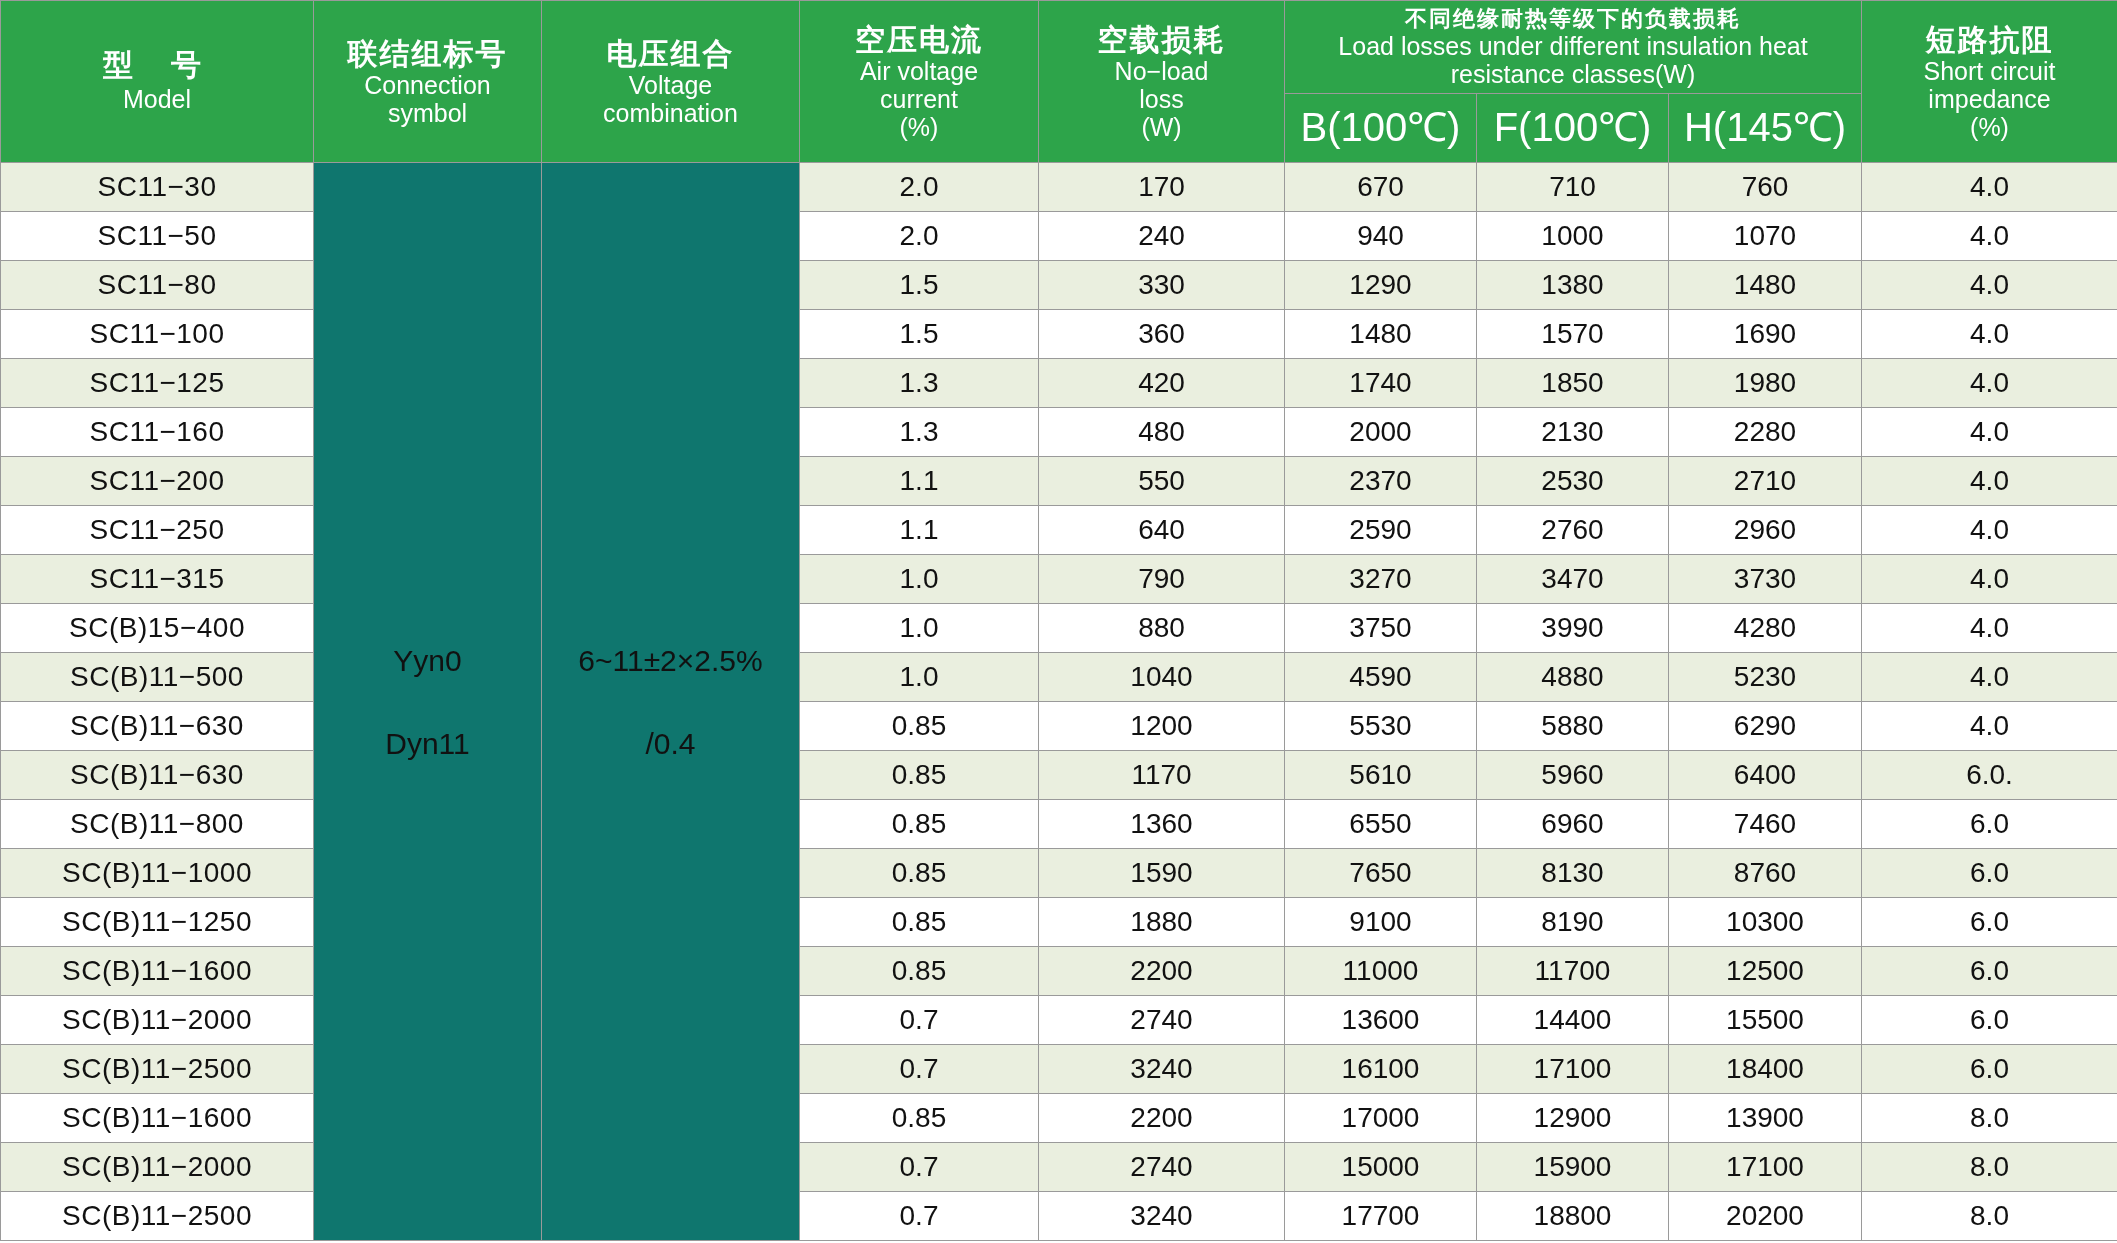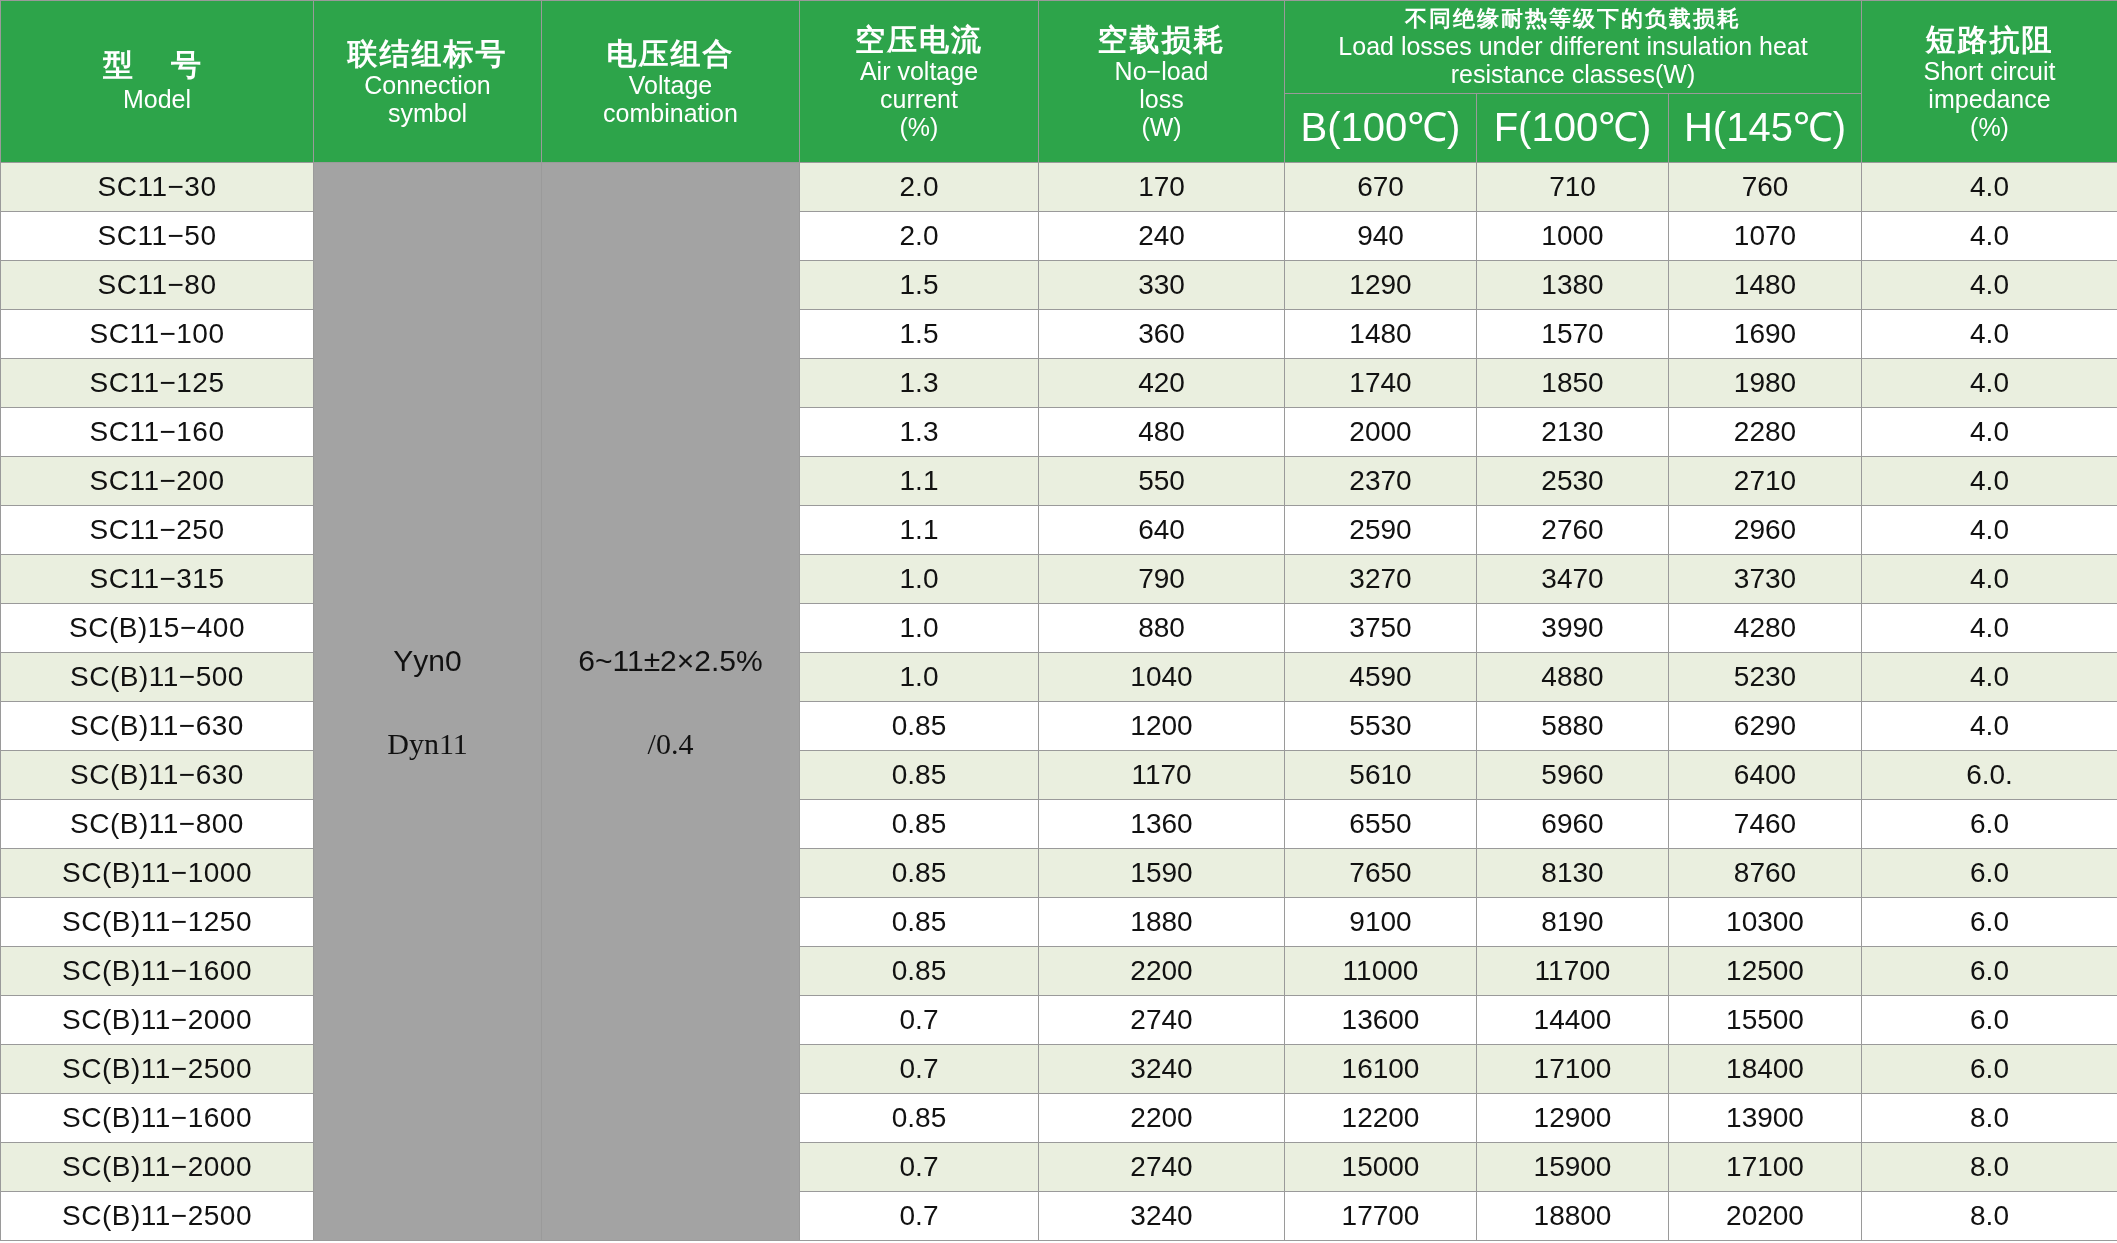--- a/index.html
+++ b/index.html
@@ -71,36 +71,36 @@
   tbody td {
     height: 48px;
     font-size: 28px;
     color: #111111;
     border-color: #9a9a9a;
   }
   tbody tr.alt td {
     background: #eaefdf;
   }
   tbody tr td.merged {
-    background: #a3a3a3;
+    background: #0f766e;
     font-size: 30px;
     line-height: 1.9;
   }
   td.model {
     letter-spacing: 0.5px;
   }
   .merged-inner {
     display: flex;
     flex-direction: column;
     justify-content: center;
     align-items: center;
     height: 100%;
   }
   .merged-inner span { display: block; }
-  .merged-inner .line2 { margin-top: 26px; font-family: Liberation Serif, serif; }
+  .merged-inner .line2 { margin-top: 26px; }
 </style>
 </head>
 <body>
 
 <div class="sheet">
   <table class="spec">
     <colgroup>
       <col style="width:313px">
       <col style="width:228px">
       <col style="width:258px">
@@ -338,21 +338,21 @@
           <td>3240</td>
           <td>16100</td>
           <td>17100</td>
           <td>18400</td>
           <td>6.0</td>
         </tr>
         <tr>
           <td class="model">SC(B)11−1600</td>
           <td>0.85</td>
           <td>2200</td>
-          <td>12200</td>
+          <td>17000</td>
           <td>12900</td>
           <td>13900</td>
           <td>8.0</td>
         </tr>
         <tr class="alt">
           <td class="model">SC(B)11−2000</td>
           <td>0.7</td>
           <td>2740</td>
           <td>15000</td>
           <td>15900</td>

